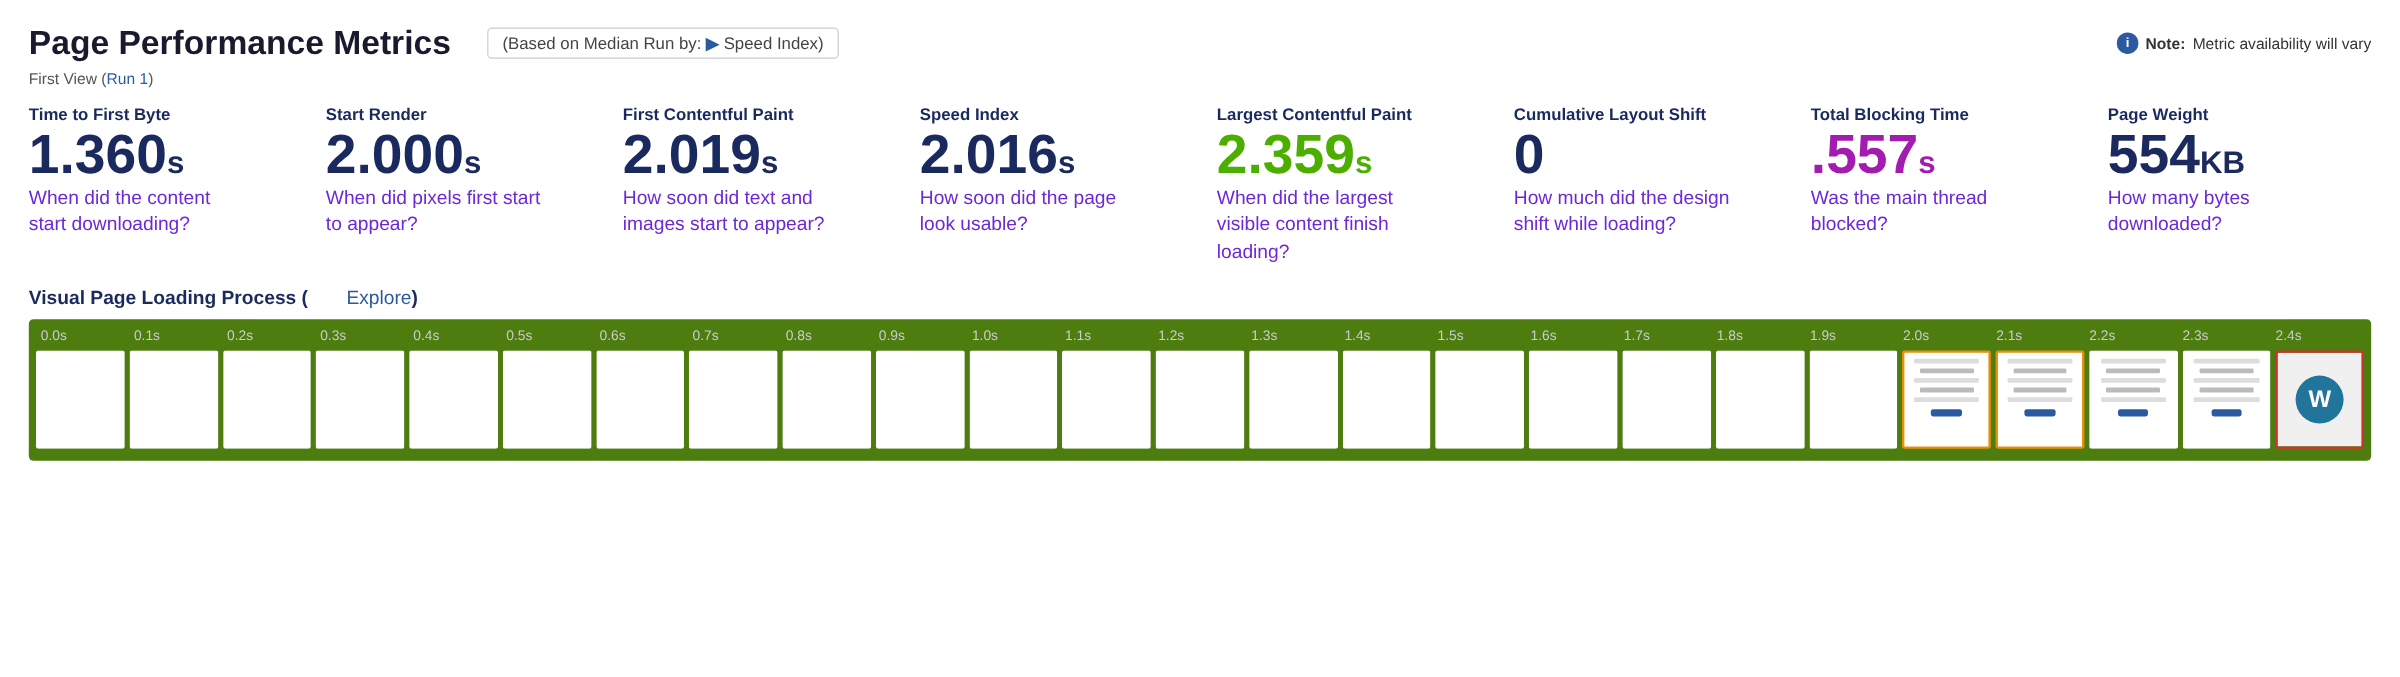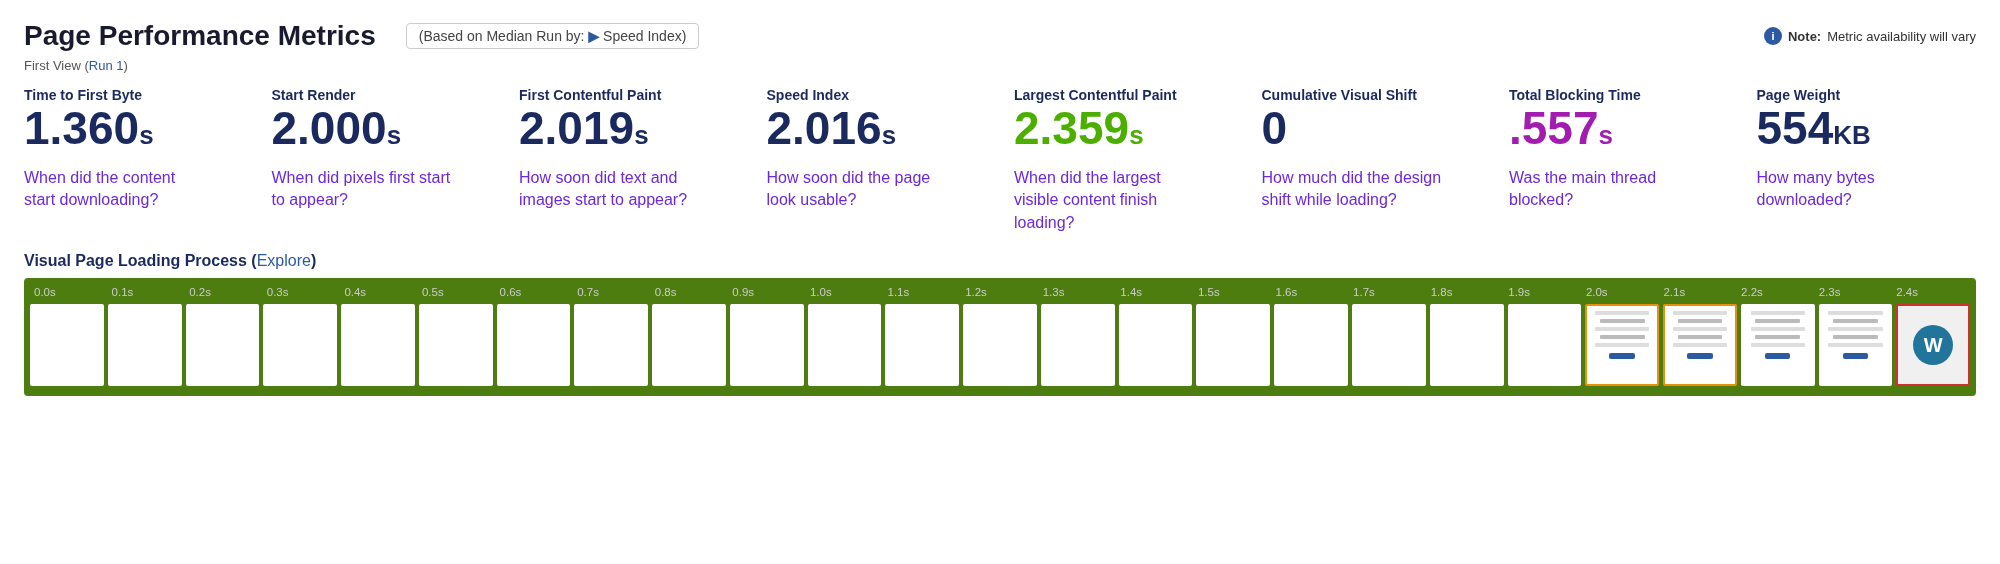--- a/index.html
+++ b/index.html
@@ -104,21 +104,21 @@
       font-weight: 700;
       color: #1a2a5e;
       margin-bottom: 2px;
     }
 
     .metric-value {
       font-size: 46px;
       font-weight: 900;
       color: #1a2a5e;
       line-height: 1;
-      margin-bottom: 16px;
+      margin-bottom: 4px;
     }
 
     .metric-value .unit {
       font-size: 26px;
       font-weight: 700;
     }
 
     .metric-value.green {
       color: #4caf00;
     }
@@ -143,20 +143,21 @@
       font-size: 16px;
       font-weight: 700;
       color: #1a2a5e;
       margin-bottom: 8px;
     }
 
     .vpl-header a {
       color: #2c5aa0;
       text-decoration: none;
       font-weight: 400;
+      margin-left: 32px;
     }
 
     
     .timeline-strip {
       background: #4d7c0f;
       border-radius: 4px;
       padding: 8px 6px 10px 6px;
     }
 
     .timeline-labels {
@@ -294,21 +295,21 @@
         <div class="metric-label">Speed Index</div>
         <div class="metric-value">2.016<span class="unit">s</span></div>
         <div class="metric-desc">How soon did the page look usable?</div>
       </div>
       <div class="metric-item">
         <div class="metric-label">Largest Contentful Paint</div>
         <div class="metric-value green">2.359<span class="unit">s</span></div>
         <div class="metric-desc">When did the largest visible content finish loading?</div>
       </div>
       <div class="metric-item">
-        <div class="metric-label">Cumulative Visual Shift</div>
+        <div class="metric-label">Cumulative Layout Shift</div>
         <div class="metric-value">0</div>
         <div class="metric-desc">How much did the design shift while loading?</div>
       </div>
       <div class="metric-item">
         <div class="metric-label">Total Blocking Time</div>
         <div class="metric-value orange">.557<span class="unit">s</span></div>
         <div class="metric-desc">Was the main thread blocked?</div>
       </div>
       <div class="metric-item">
         <div class="metric-label">Page Weight</div>

